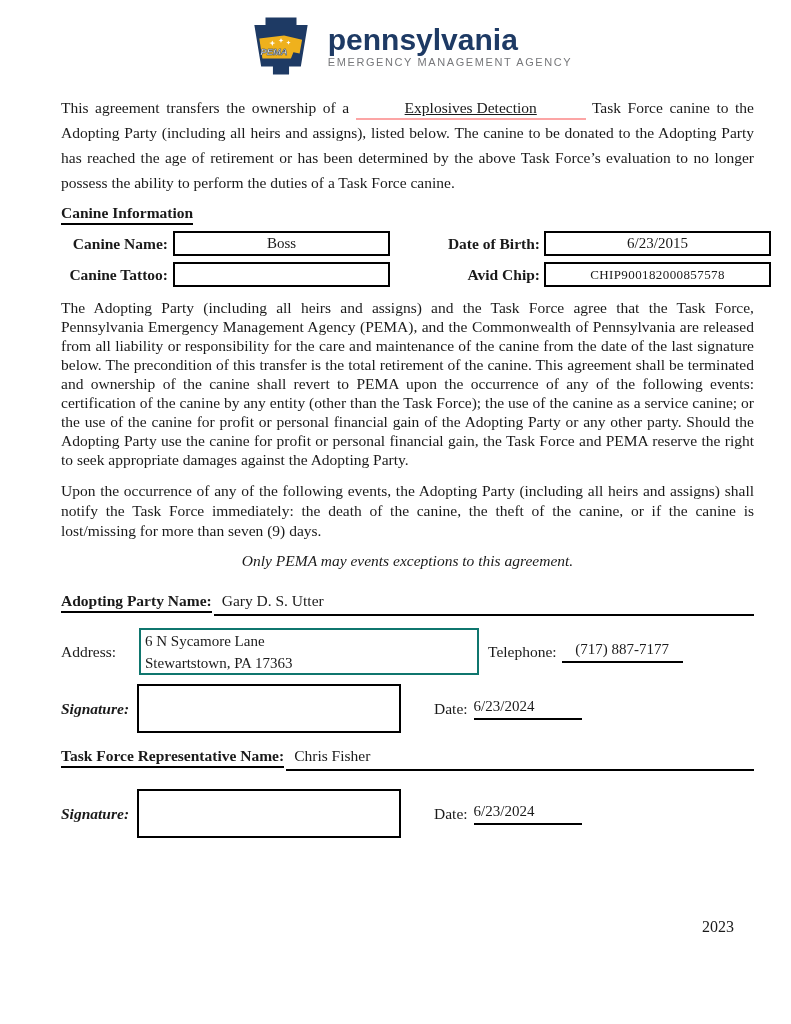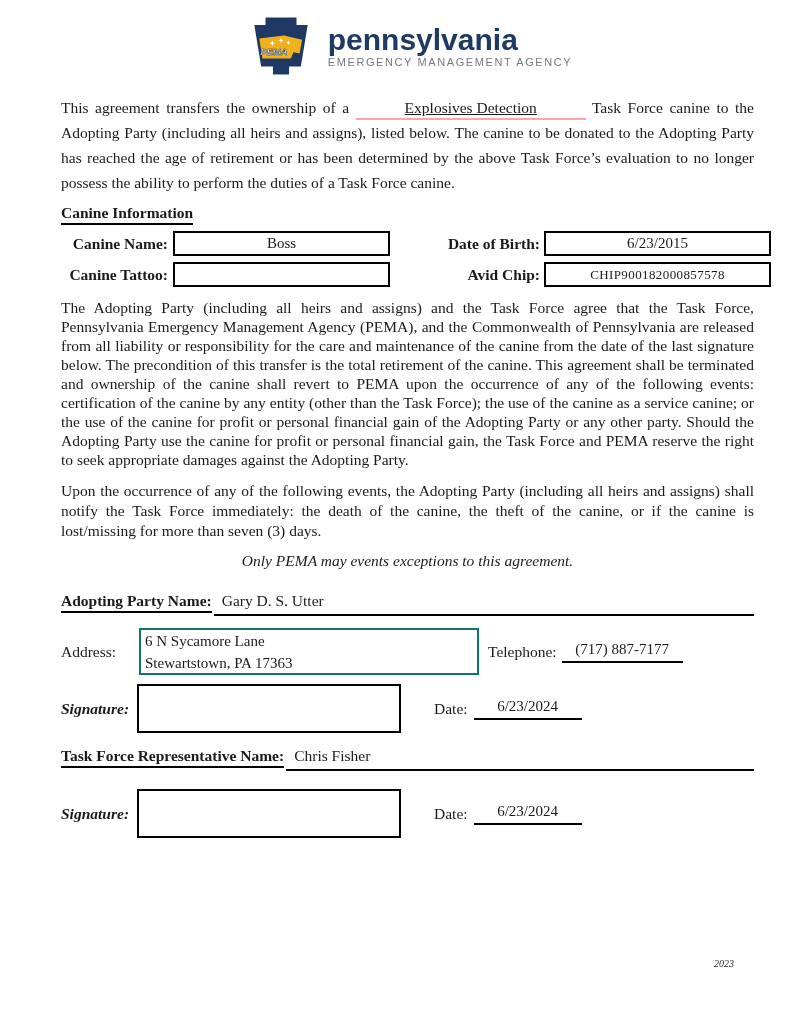--- a/index.html
+++ b/index.html
@@ -53,23 +53,23 @@
   .addr-box{width:340px;height:47px;border:2px solid #0f766e;display:flex;flex-direction:column;justify-content:center;padding-left:4px;font-size:15px;line-height:22px;flex:0 0 auto;}
   .tel-label{margin-left:9px;font-size:15.5px;flex:0 0 auto;}
   .tel-value{width:121px;border-bottom:2px solid #000;text-align:center;font-size:15px;padding-bottom:3px;margin-left:5px;flex:0 0 auto;}
 
   
   .sig-row{display:flex;align-items:center;margin-top:9px;}
   .sig-row.second{margin-top:18px;}
   .sig-label{width:76px;font-weight:bold;font-style:italic;font-size:15.5px;flex:0 0 auto;}
   .sig-box{width:264px;height:49px;border:2px solid #000;flex:0 0 auto;}
   .date-label{margin-left:33px;font-size:15.5px;flex:0 0 auto;}
-  .date-value{width:108px;border-bottom:2px solid #000;text-align:center;font-size:15px;padding-bottom:3px;margin-left:6px;flex:0 0 auto;font-family:Liberation Serif, serif;}
+  .date-value{width:108px;border-bottom:2px solid #000;font-size:15px;padding-bottom:3px;margin-left:6px;flex:0 0 auto;font-family:Liberation Serif, serif;}
 
-  .footer-year{position:absolute;top:958px;right:57px;font-size:10px;font-style:italic;}
+  .footer-year{position:absolute;top:918px;right:57px;font-size:16px;}
 </style>
 </head>
 <body>
 
 <div class="page">
   <div class="content">
 
     <div class="logo-row">
       <svg class="keystone" viewBox="0 0 100 100" aria-hidden="true">
         <path d="M25,4 L75,4 L75,16 L93,16 L82,83 L63,83 L63,96 L37,96 L37,83 L18,83 L7,16 L25,16 Z" fill="var(--navy)"></path>
@@ -102,21 +102,21 @@
     </div>
 
     <div class="ci-row">
       <div class="ci-label-1">Canine Tattoo:</div>
       <div class="ci-box-1"></div>
       <div class="ci-label-2">Avid Chip:</div>
       <div class="ci-box-2 chip-text">CHIP900182000857578</div>
     </div>
 
     <p class="para terms">The Adopting Party (including all heirs and assigns) and the Task Force agree that the Task Force, Pennsylvania Emergency Management Agency (PEMA), and the Commonwealth of Pennsylvania are released from all liability or responsibility for the care and maintenance of the canine from the date of the last signature below. The precondition of this transfer is the total retirement of the canine. This agreement shall be terminated and ownership of the canine shall revert to PEMA upon the occurrence of any of the following events: certification of the canine by any entity (other than the Task Force); the use of the canine as a service canine; or the use of the canine for profit or personal financial gain of the Adopting Party or any other party. Should the Adopting Party use the canine for profit or personal financial gain, the Task Force and PEMA reserve the right to seek appropriate damages against the Adopting Party.</p>
-    <p class="para notify">Upon the occurrence of any of the following events, the Adopting Party (including all heirs and assigns) shall notify the Task Force immediately: the death of the canine, the theft of the canine, or if the canine is lost/missing for more than seven (3) days.</p>
+    <p class="para notify">Upon the occurrence of any of the following events, the Adopting Party (including all heirs and assigns) shall notify the Task Force immediately: the death of the canine, the theft of the canine, or if the canine is lost/missing for more than seven (9) days.</p>
     <p class="exception">Only PEMA may events exceptions to this agreement.</p>
 
     <div class="name-row">
       <span class="name-label">Adopting Party Name:</span>
       <span class="name-line">Gary D. S. Utter</span>
     </div>
 
     <div class="addr-row">
       <div class="addr-label">Address:</div>
       <div class="addr-box">

